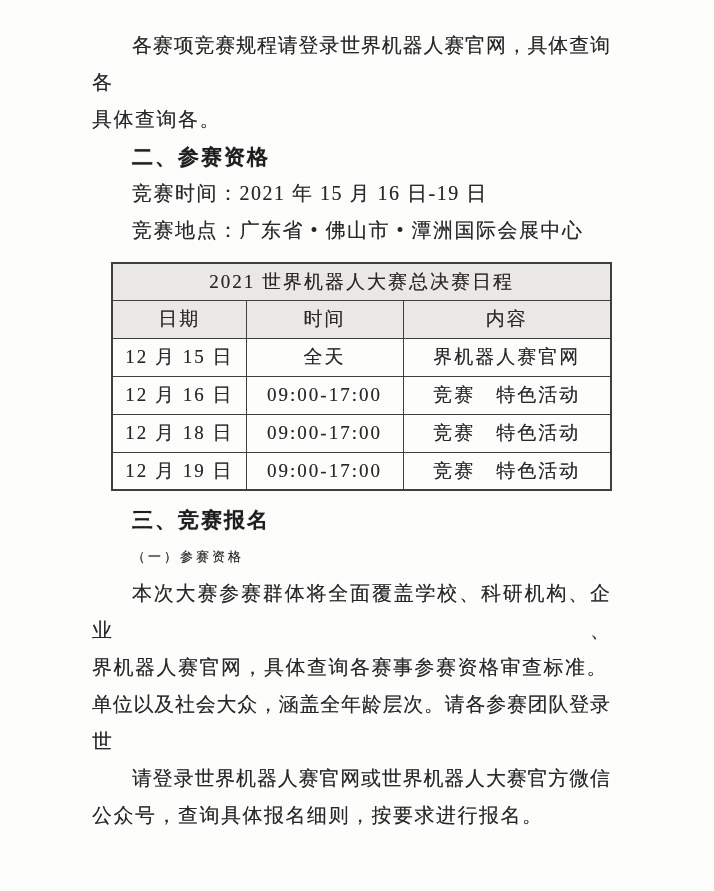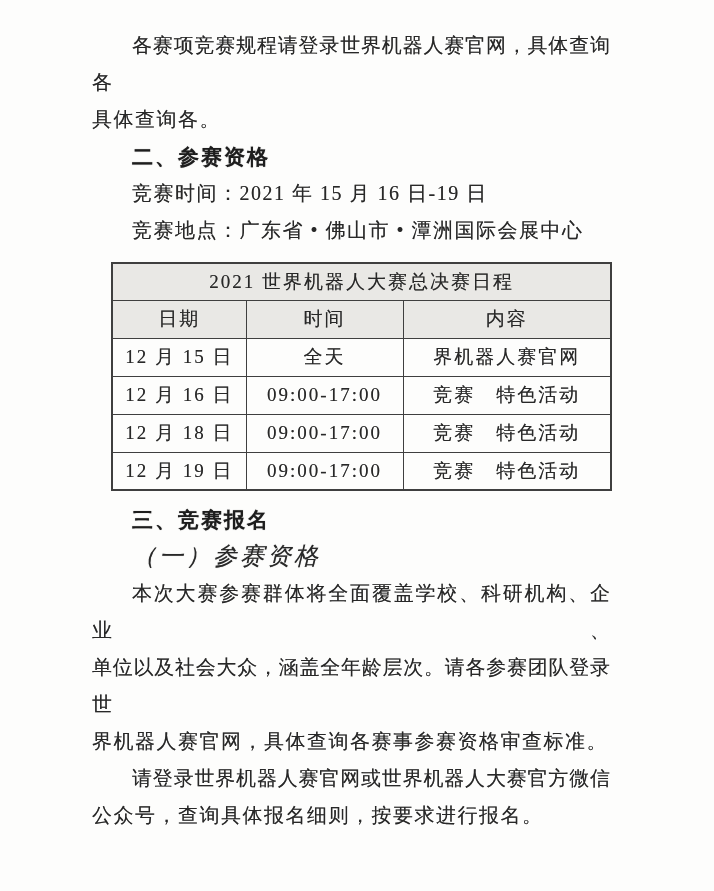--- a/index.html
+++ b/index.html
@@ -30,26 +30,25 @@
     font-family: "Liberation Sans", "DejaVu Sans", sans-serif;
     font-weight: 700;
     font-size: 21px;
     line-height: 37px;
     letter-spacing: 2px;
     text-indent: 40px;
     color: #1d1d1d;
     text-shadow: 0 0 0.8px rgba(20,20,20,0.6);
   }
   .subheading {
-    font-size: 24px;
+    font-size: 13px;
     line-height: 37px;
     letter-spacing: 3px;
     text-indent: 40px;
     text-shadow: 0 0 0.7px rgba(40,40,40,0.6);
-    font-style: italic;
   }
   table.sched {
     border-collapse: collapse;
     table-layout: fixed;
     width: 499px;
     margin: 13px 0 10px 19px;
     border: 2px solid var(--border, #3f3f3f);
   }
   table.sched td {
     border: 1px solid var(--border, #3f3f3f);
@@ -124,22 +123,22 @@
         <td>竞赛　特色活动</td>
       </tr>
     </tbody>
   </table>
 
   <div class="heading">三、竞赛报名</div>
 
   <div class="subheading">（一）参赛资格</div>
   <div>
     <div class="line jline indent">本次大赛参赛群体将全面覆盖学校、科研机构、企业、</div>
+    <div class="line">界机器人赛官网，具体查询各赛事参赛资格审查标准。</div>
     <div class="line jline">单位以及社会大众，涵盖全年龄层次。请各参赛团队登录世</div>
-    <div class="line">界机器人赛官网，具体查询各赛事参赛资格审查标准。</div>
   </div>
 
   <div>
     <div class="line jline indent">请登录世界机器人赛官网或世界机器人大赛官方微信</div>
     <div class="line">公众号，查询具体报名细则，按要求进行报名。</div>
   </div>
 
 </div>
 
 </body></html>

